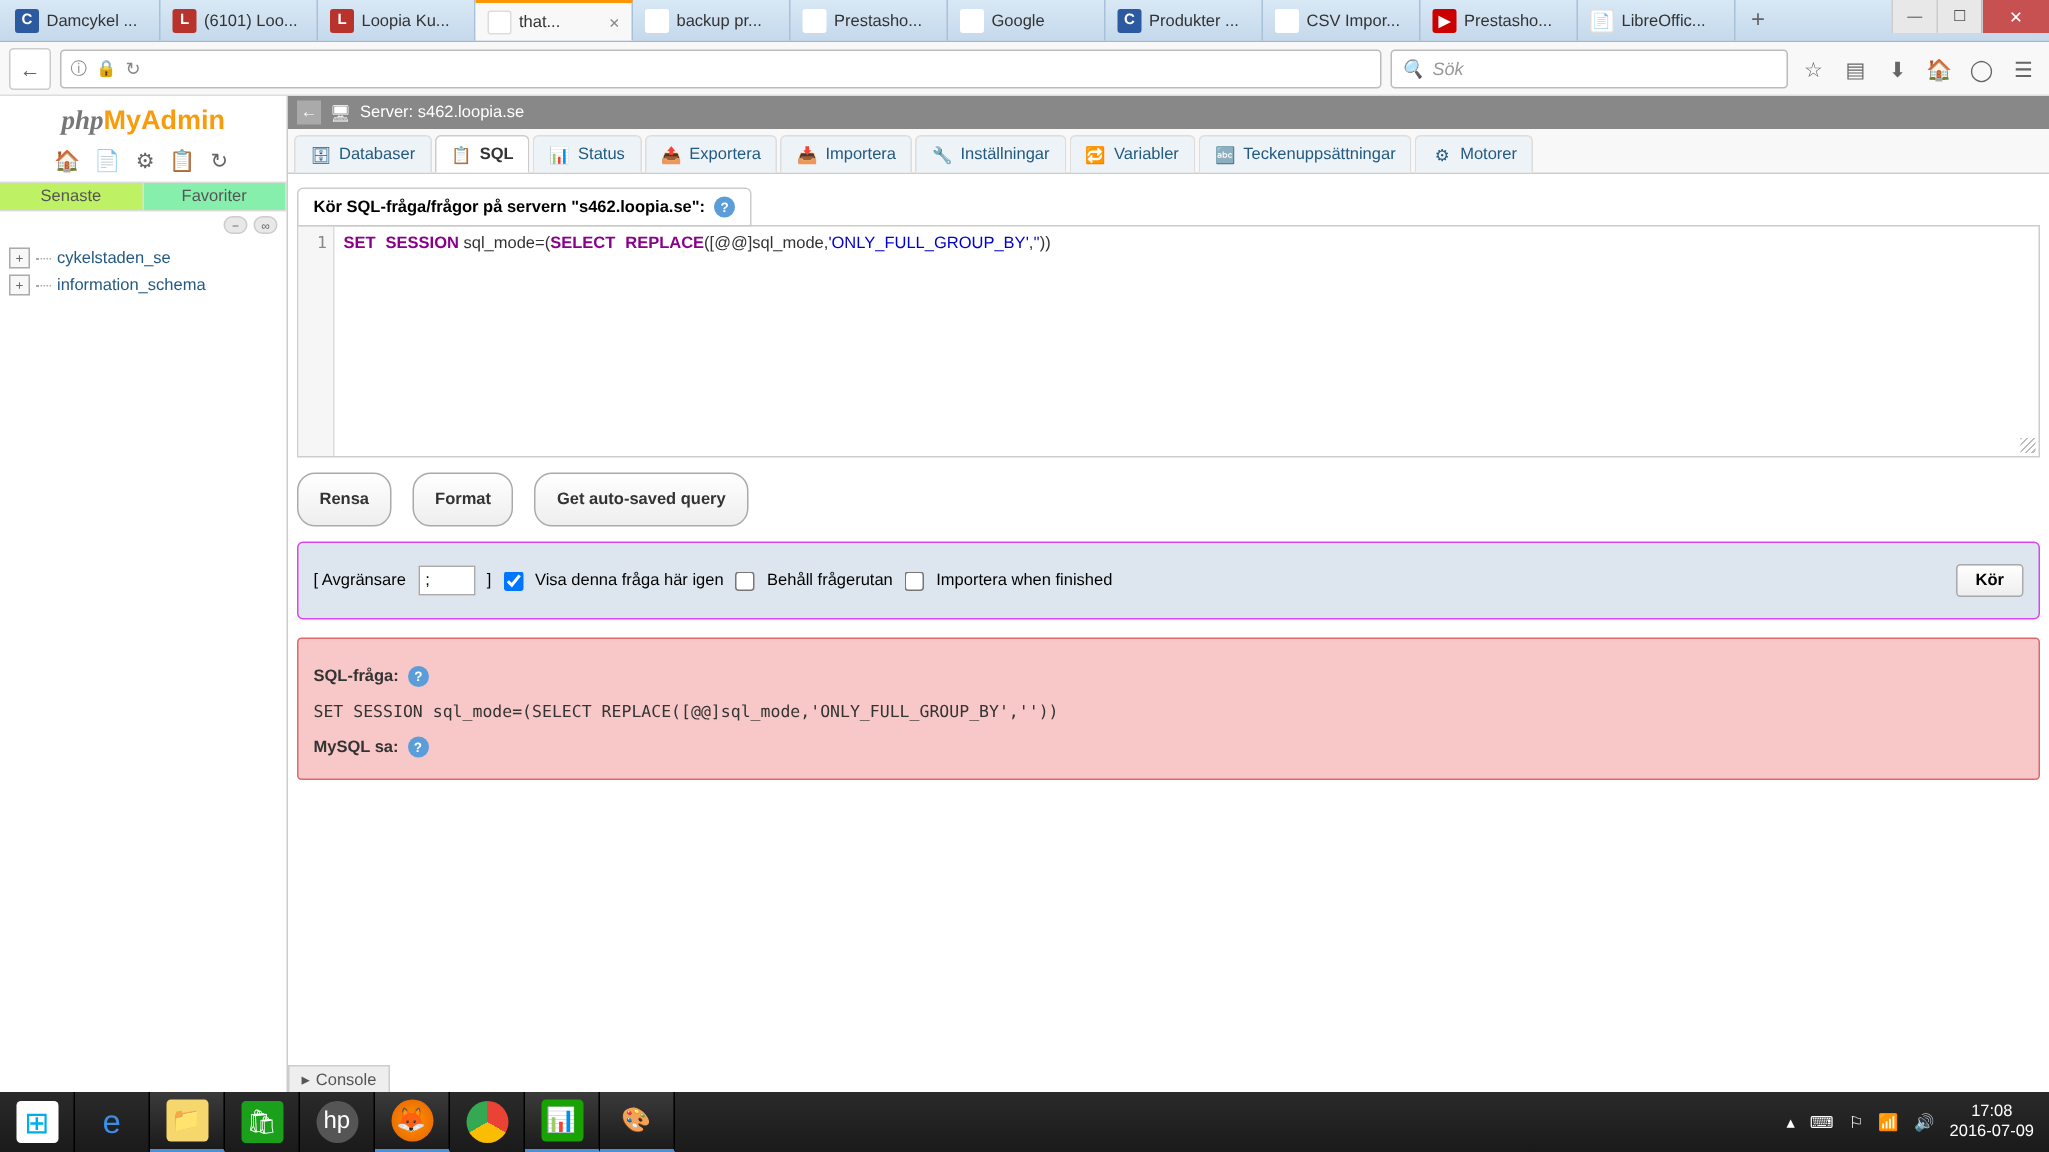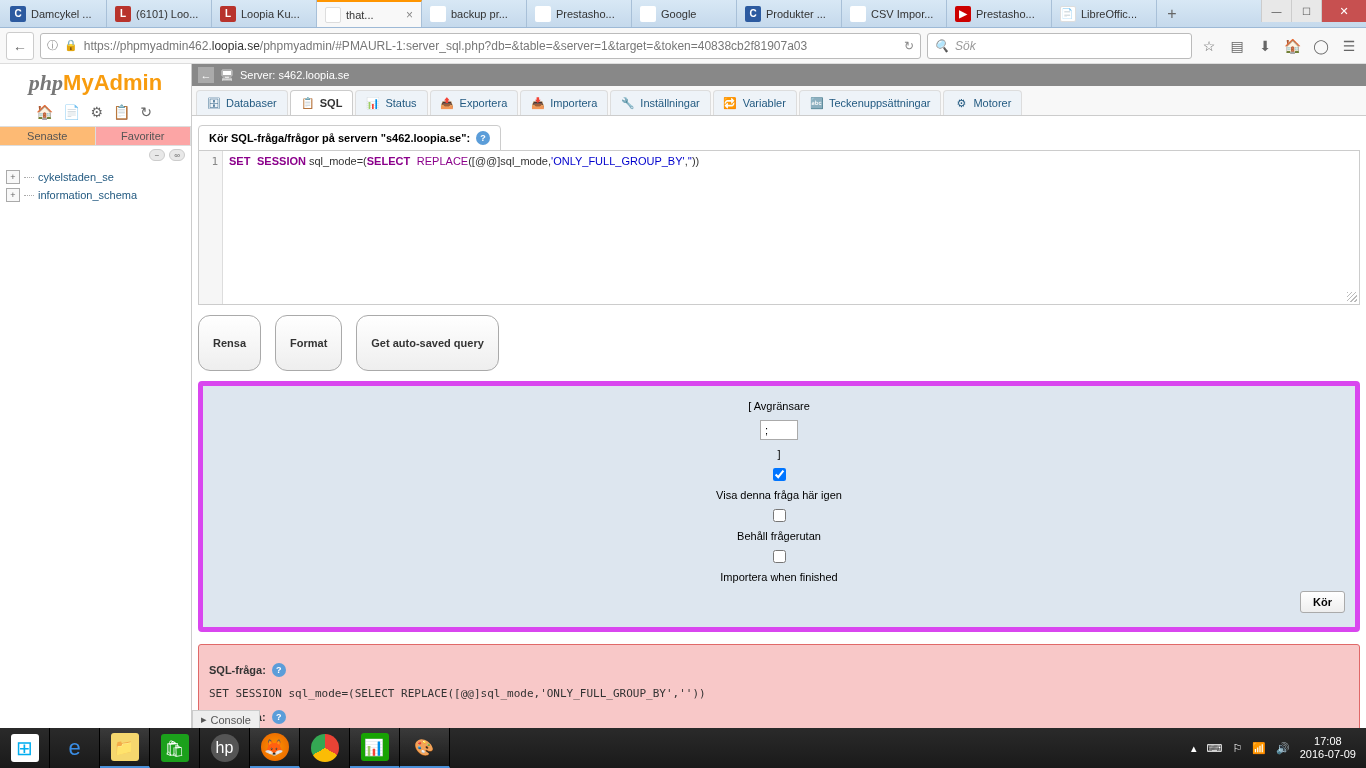--- a/index.html
+++ b/index.html
@@ -37,28 +37,28 @@
 .url-box .reload { color: #888; font-size: 12px; }
 .search-box { width: 265px; display: flex; align-items: center; gap: 6px; border: 1px solid #bbb; border-radius: 3px; padding: 3px 6px; background: #fff; font-size: 12px; height: 26px; color: #999; font-style: italic; }
 .tb-icon { width: 22px; height: 22px; display: flex; align-items: center; justify-content: center; color: #666; font-size: 14px; }
 
 
 .main { display: flex; height: calc(768px - 28px - 36px - 40px); }
 
 
 .sidebar { width: 192px; background: #fff; border-right: 1px solid #ccc; display: flex; flex-direction: column; }
 .logo { padding: 6px 0; text-align: center; }
-.logo-text { font-size: 22px; font-weight: bold; }
+.logo-text { font-size: 18px; font-weight: bold; }
 .logo-php { color: #777; font-family: serif; font-style: italic; }
 .logo-my { color: #f89c0e; }
 .logo-admin { color: #f89c0e; }
 .sidebar-icons { text-align: center; padding: 2px 0 6px; font-size: 14px; letter-spacing: 3px; color: #666; }
 .sidebar-tabs { display: flex; border-top: 1px solid #ddd; border-bottom: 1px solid #ddd; font-size: 11px; }
-.sidebar-tab { flex: 1; padding: 3px 6px; text-align: center; background: #fca5a5; border-right: 1px solid #ddd; color: #555; }
-.sidebar-tab.active { background: #fdba74; }
+.sidebar-tab { flex: 1; padding: 3px 6px; text-align: center; background: #86efac; border-right: 1px solid #ddd; color: #555; }
+.sidebar-tab.active { background: #bef264; }
 .sidebar-collapse { display: flex; justify-content: flex-end; padding: 3px 6px; gap: 4px; }
 .mini-btn { width: 16px; height: 12px; background: #e8e8e8; border: 1px solid #ccc; border-radius: 6px; font-size: 8px; display: flex; align-items: center; justify-content: center; color: #666; }
 .db-tree { padding: 4px 0; font-size: 11px; }
 .db-item { display: flex; align-items: center; gap: 4px; padding: 2px 6px; color: #235a81; }
 .tree-toggle { width: 14px; height: 14px; border: 1px solid #aaa; background: #f8f8f8; display: flex; align-items: center; justify-content: center; font-size: 9px; color: #666; }
 .tree-link { width: 10px; border-top: 1px dotted #aaa; }
 
 
 .content { flex: 1; background: #fff; overflow: auto; display: flex; flex-direction: column; }
 .breadcrumb-bar { background: #888; color: #fff; font-size: 11px; padding: 3px 6px; display: flex; align-items: center; gap: 6px; }
@@ -71,28 +71,28 @@
 .pma-tab-icon { width: 14px; height: 14px; display: flex; align-items: center; justify-content: center; font-size: 11px; }
 
 .sql-panel { margin: 8px 6px 0; }
 .panel-header { background: #fff; border: 1px solid #ccc; border-radius: 4px 4px 0 0; padding: 5px 10px; font-size: 11px; display: flex; align-items: center; gap: 6px; width: fit-content; position: relative; top: 1px; z-index: 2; }
 .help-icon { width: 14px; height: 14px; border-radius: 50%; background: #5b9dd9; color: #fff; font-size: 9px; display: inline-flex; align-items: center; justify-content: center; font-weight: bold; }
 
 .editor-box { border: 1px solid #ccc; background: #fff; min-height: 155px; display: flex; position: relative; }
 .gutter { width: 24px; background: #f6f6f6; border-right: 1px solid #ddd; text-align: right; padding: 4px 4px 0 0; font-size: 11px; font-family: monospace; color: #888; }
 .code-area { flex: 1; padding: 4px 6px; font-family: monospace; font-size: 11px; white-space: pre; color: #333; }
 .code-area .kw { color: #8B008B; font-weight: bold; }
-.code-area .func { color: #8B008B; font-weight: normal; }
+.code-area .func { color: #8B008B; font-weight: bold; }
 .code-area .str { color: #0000cd; }
 .resize-handle { position: absolute; right: 2px; bottom: 2px; width: 10px; height: 10px; background: repeating-linear-gradient(135deg, #bbb, #bbb 1px, transparent 1px, transparent 3px); }
 
 .btn-row { margin: 10px 0; display: flex; gap: 14px; }
-.btn { padding: 21px 14px; font-size: 11px; background: linear-gradient(#fff, #eee); border: 1px solid #aaa; border-radius: 12px; color: #333; font-weight: bold; }
-
-.options-bar { background: #dde6ef; border: 5px solid #d946ef; border-radius: 4px; padding: 14px 10px; margin: 6px 0; display: flex; align-items: center; gap: 8px; font-size: 11px; flex-direction: column; }
+.btn { padding: 11px 14px; font-size: 11px; background: linear-gradient(#fff, #eee); border: 1px solid #aaa; border-radius: 12px; color: #333; font-weight: bold; }
+
+.options-bar { background: #dde6ef; border: 1px solid #d946ef; border-radius: 4px; padding: 14px 10px; margin: 6px 0; display: flex; align-items: center; gap: 8px; font-size: 11px; }
 .opt-input { width: 38px; height: 20px; border: 1px solid #aaa; padding: 2px 4px; font-size: 11px; }
 .chk { width: 13px; height: 13px; }
 .kor-btn { margin-left: auto; padding: 4px 12px; border: 1px solid #aaa; border-radius: 3px; background: linear-gradient(#fff, #eee); font-size: 11px; font-weight: bold; }
 
 .error-box { margin: 6px; border: 1px solid #e06868; background: #f8c8c8; border-radius: 3px; padding: 8px 10px; }
 .error-title { font-size: 16px; font-weight: bold; color: #900000; border-bottom: 1px solid #c00; padding-bottom: 2px; margin-bottom: 10px; }
 .error-label { font-size: 11px; font-weight: bold; color: #333; margin: 10px 0 6px; display: flex; align-items: center; gap: 6px; }
 .error-code { font-family: monospace; font-size: 11px; color: #333; margin: 10px 0; white-space: pre-wrap; }
 
 .console-tab { position: fixed; bottom: 40px; left: 192px; background: #eee; border: 1px solid #ccc; border-bottom: none; padding: 2px 8px; font-size: 11px; color: #555; display: flex; align-items: center; gap: 4px; }
@@ -162,23 +162,20 @@
       <span>LibreOffic...</span>
     </div>
     <div class="newtab">+</div>
   </div>
 
 <div class="addr-bar">
   <div class="nav-btn">←</div>
   <div class="url-box">
     <span class="info-icon">ⓘ</span>
     <span class="lock">🔒</span>
-    <span class="url-text">
-      <span>https://phpmyadmin462.</span><span class="host">loopia.se</span><span>/phpmyadmin/#PMAURL-1:server_sql.php?db=&amp;table=&amp;server=1&amp;target=&amp;token=40838cb2f81907a03</span>
-    </span>
     <span class="reload">↻</span>
   </div>
   <div class="search-box">
     <span>🔍</span>
     <span>Sök</span>
   </div>
   <div class="tb-icon">☆</div>
   <div class="tb-icon">▤</div>
   <div class="tb-icon">⬇</div>
   <div class="tb-icon">🏠</div>

